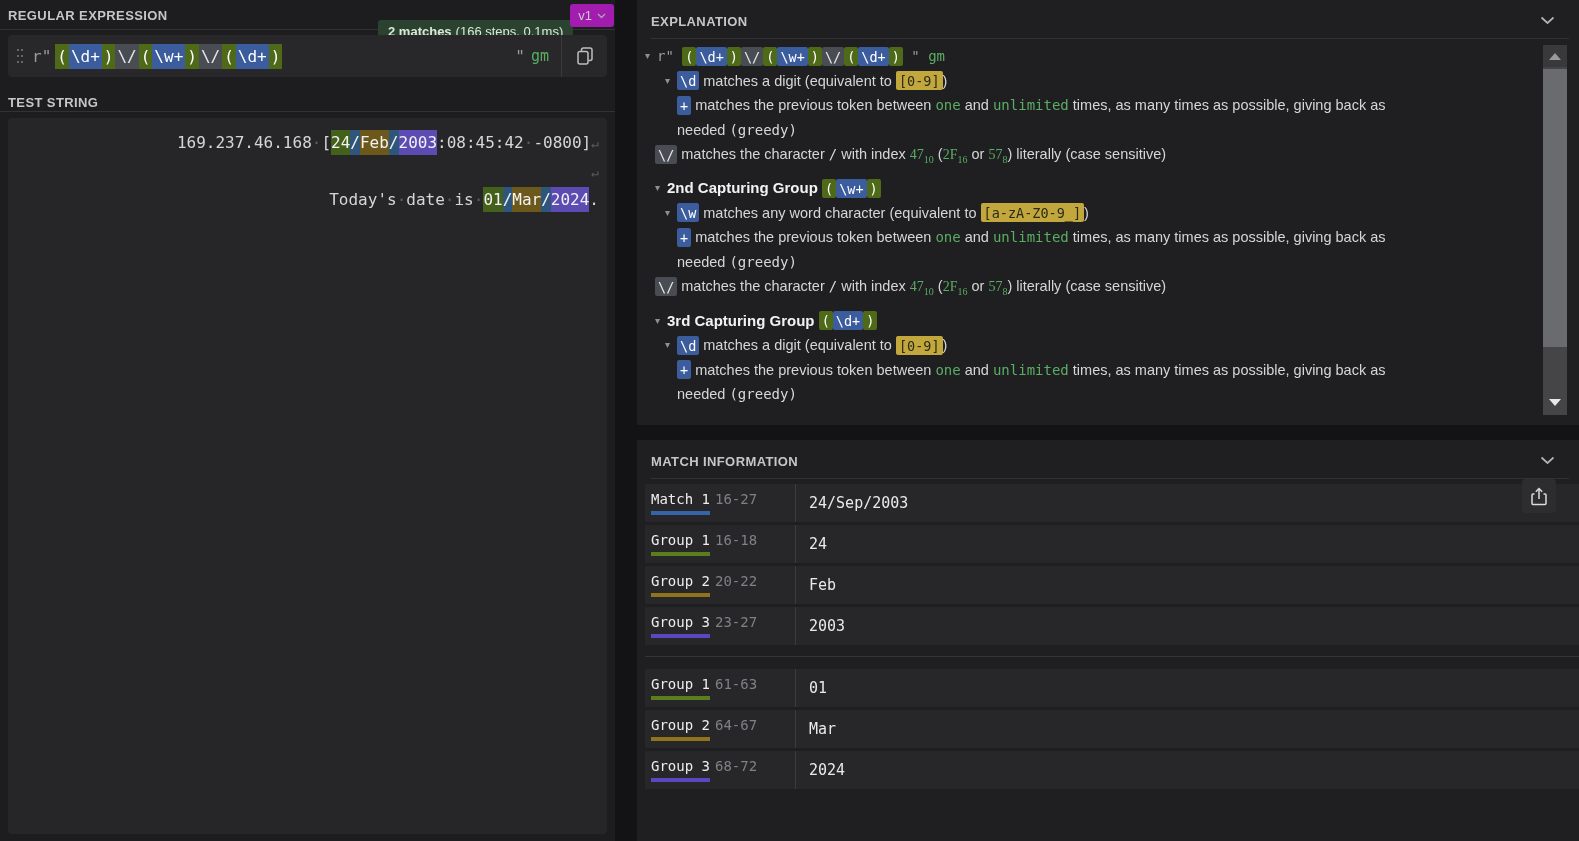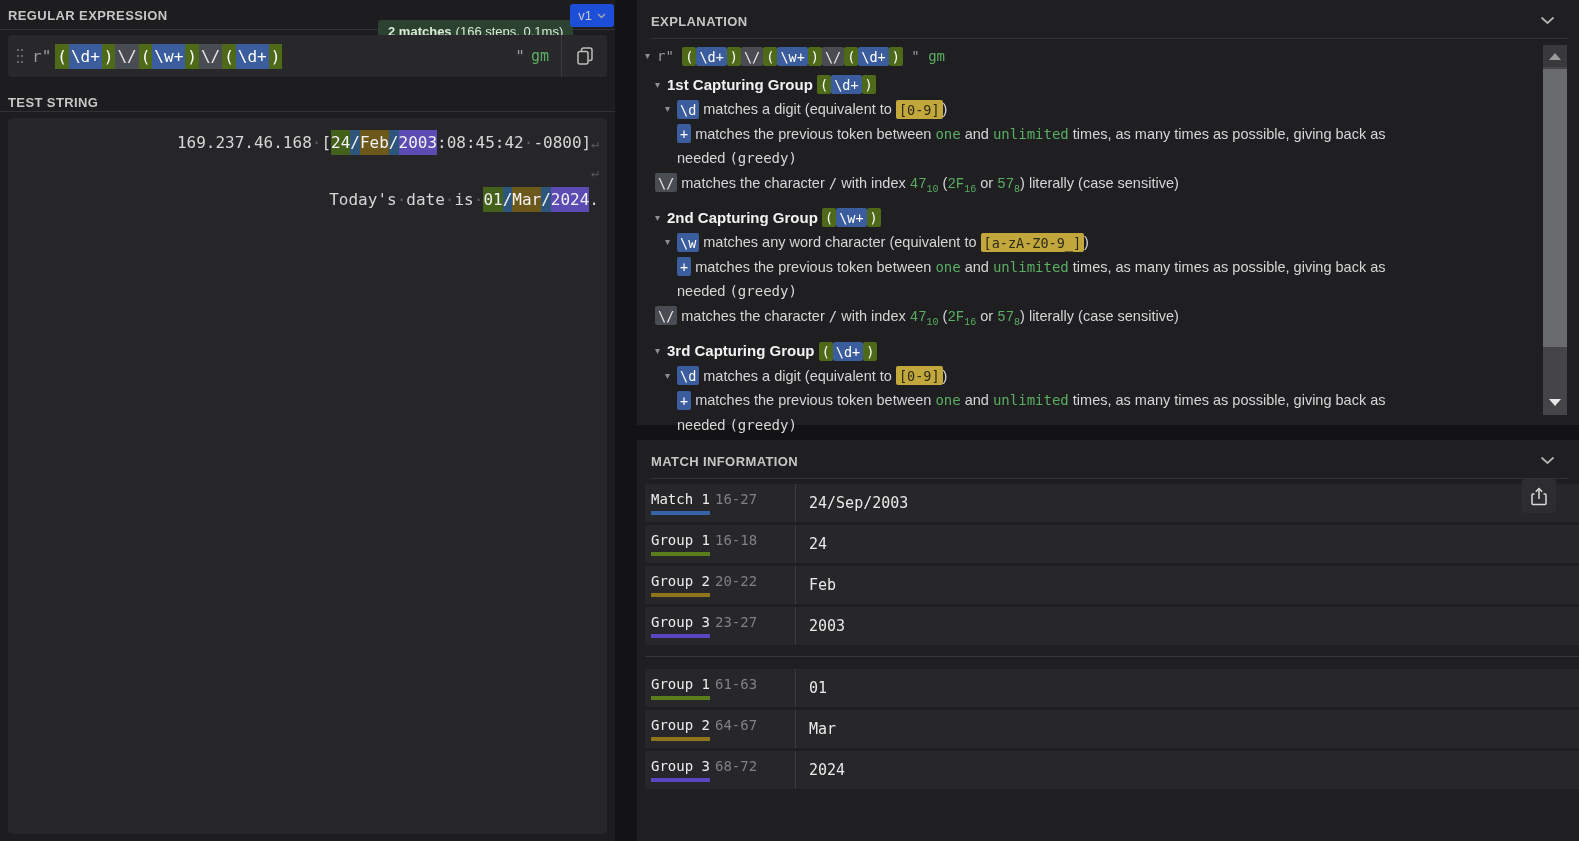--- a/index.html
+++ b/index.html
@@ -17,21 +17,21 @@
   .left-divider{position:absolute;left:0;top:29px;width:615px;border-top:1px solid #323234;}
   .test-title{position:absolute;left:8px;top:95px;}
   .test-divider{position:absolute;left:0;top:111px;width:615px;border-top:1px solid #323234;}
 
   .match-badge{position:absolute;left:378px;top:20px;height:40px;line-height:23px;
     background:var(--badgeBg);border-radius:3px;padding:0 10px;font-size:13px;color:#d9e9d6;white-space:nowrap;}
   .badge-matches{font-weight:bold;}
   .badge-detail{margin-left:4px;}
 
   .version-select{position:absolute;left:570px;top:4px;height:23px;min-width:44px;
-    background:#1d4ed8;border-radius:3px;color:#c9c9c9;font-size:13px;
+    background:#a21caf;border-radius:3px;color:#c9c9c9;font-size:13px;
     display:flex;align-items:center;justify-content:center;gap:5px;cursor:pointer;box-sizing:border-box;padding:0 6px;}
 
   .regex-box{position:absolute;left:8px;top:35px;width:599px;height:42px;background:#28282b;
     border-radius:4px;display:flex;align-items:center;box-sizing:border-box;}
   .drag-handle{width:24px;display:flex;justify-content:center;align-items:center;}
   .regex-prefix,.regex-suffix{font-family:"DejaVu Sans Mono",monospace;font-size:16px;color:#9b9b9b;}
   .regex-display{margin-left:4px;white-space:nowrap;}
   .regex-display .tok{font-family:"DejaVu Sans Mono",monospace;font-size:16px;padding:3px 2px;}
   .regex-right{margin-left:auto;display:flex;align-items:center;gap:6px;padding-right:12px;}
   .regex-flags{font-family:"DejaVu Sans Mono",monospace;font-size:15px;color:var(--codeGreen);}
@@ -65,21 +65,21 @@
   .xline{font-size:14.5px;line-height:24.5px;}
   .xline.gap{margin-top:4px;}
   .arrow-slot{display:inline-block;width:12px;color:#8f8f8f;font-size:10px;vertical-align:2px;}
   .xline .tok{font-family:"DejaVu Sans Mono",monospace;font-size:13.5px;padding:1.5px 3px;border-radius:2px;}
   .p-bold{font-weight:bold;color:#f2f2f2;font-size:15px;}
   .p-plain{color:#d6d6d6;}
   .p-dim{font-family:"DejaVu Sans Mono",monospace;font-size:14px;color:#9b9b9b;}
   .p-flags{font-family:"DejaVu Sans Mono",monospace;font-size:14px;color:var(--codeGreen);}
   .p-green{font-family:"DejaVu Sans Mono",monospace;font-size:14px;color:var(--codeGreen);}
   .p-code{font-family:"DejaVu Sans Mono",monospace;font-size:14px;color:#d8d8d8;}
-  .p-sub{font-family:Liberation Mono, monospace;font-size:14px;color:var(--codeGreen);text-align:center;}
+  .p-sub{font-family:Liberation Serif, serif;font-size:14px;color:var(--codeGreen);text-align:center;}
   .p-sub sub{font-size:10px;}
 
   
   .scrollbar{position:absolute;right:12px;top:45px;width:24px;height:370px;background:#454548;}
   .sb-up{position:absolute;top:0;left:0;width:24px;height:22px;background:#39393c;display:flex;align-items:center;justify-content:center;cursor:pointer;}
   .sb-thumb{position:absolute;top:24px;left:0;width:24px;height:278px;background:#696b6f;cursor:grab;}
   .sb-down{position:absolute;bottom:4px;left:0;width:24px;height:18px;display:flex;align-items:center;justify-content:center;cursor:pointer;}
   .tri-up{width:0;height:0;border-left:6px solid transparent;border-right:6px solid transparent;border-bottom:7px solid #9a9a9a;}
   .tri-down{width:0;height:0;border-left:6px solid transparent;border-right:6px solid transparent;border-top:7px solid #e8e8e8;}
 
@@ -160,21 +160,20 @@
   <div class="section-title sec-title">EXPLANATION</div>
   <span class="sec-chevron">
     <svg width="15" height="9" viewBox="0 0 15 9">
       <polyline points="1.5,1.5 7.5,7 13.5,1.5" fill="none" stroke="#b2b2b2" stroke-width="1.7"></polyline>
     </svg>
   </span>
   <div class="sec-divider"></div>
 
   <div class="expl-content" id="expl-lines">
       <div class="xline" style="padding-left: 8px;"><span class="arrow-slot">▾</span><span class="p-dim">r" </span><span class="tok tok-group">(</span><span class="tok tok-class">\d+</span><span class="tok tok-group">)</span><span class="tok tok-esc">\/</span><span class="tok tok-group">(</span><span class="tok tok-class">\w+</span><span class="tok tok-group">)</span><span class="tok tok-esc">\/</span><span class="tok tok-group">(</span><span class="tok tok-class">\d+</span><span class="tok tok-group">)</span><span class="p-dim"> " </span><span class="p-flags">gm</span></div>
-      <div class="xline gap" style="padding-left: 18px;"><span class="arrow-slot">▾</span><span class="p-bold">1st Capturing Group </span><span class="tok tok-group">(</span><span class="tok tok-class">\d+</span><span class="tok tok-group">)</span></div>
       <div class="xline" style="padding-left: 28px;"><span class="arrow-slot">▾</span><span class="tok tok-class">\d</span><span class="p-plain"> matches a digit (equivalent to </span><span class="tok tok-set">[0-9]</span><span class="p-plain">)</span></div>
       <div class="xline" style="padding-left: 28px;"><span class="arrow-slot"></span><span class="tok tok-class">+</span><span class="p-plain"> matches the previous token between </span><span class="p-green">one</span><span class="p-plain"> and </span><span class="p-green">unlimited</span><span class="p-plain"> times, as many times as possible, giving back as</span></div>
       <div class="xline" style="padding-left: 28px;"><span class="arrow-slot"></span><span class="p-plain">needed </span><span class="p-code">(greedy)</span></div>
       <div class="xline" style="padding-left: 18px;"><span class="tok tok-esc">\/</span><span class="p-plain"> matches the character </span><span class="p-code">/</span><span class="p-plain"> with index </span><span class="p-sub">47<sub>10</sub></span><span class="p-plain"> (</span><span class="p-sub">2F<sub>16</sub></span><span class="p-plain"> or </span><span class="p-sub">57<sub>8</sub></span><span class="p-plain">) literally (case sensitive)</span></div>
       <div class="xline gap" style="padding-left: 18px;"><span class="arrow-slot">▾</span><span class="p-bold">2nd Capturing Group </span><span class="tok tok-group">(</span><span class="tok tok-class">\w+</span><span class="tok tok-group">)</span></div>
       <div class="xline" style="padding-left: 28px;"><span class="arrow-slot">▾</span><span class="tok tok-class">\w</span><span class="p-plain"> matches any word character (equivalent to </span><span class="tok tok-set">[a-zA-Z0-9_]</span><span class="p-plain">)</span></div>
       <div class="xline" style="padding-left: 28px;"><span class="arrow-slot"></span><span class="tok tok-class">+</span><span class="p-plain"> matches the previous token between </span><span class="p-green">one</span><span class="p-plain"> and </span><span class="p-green">unlimited</span><span class="p-plain"> times, as many times as possible, giving back as</span></div>
       <div class="xline" style="padding-left: 28px;"><span class="arrow-slot"></span><span class="p-plain">needed </span><span class="p-code">(greedy)</span></div>
       <div class="xline" style="padding-left: 18px;"><span class="tok tok-esc">\/</span><span class="p-plain"> matches the character </span><span class="p-code">/</span><span class="p-plain"> with index </span><span class="p-sub">47<sub>10</sub></span><span class="p-plain"> (</span><span class="p-sub">2F<sub>16</sub></span><span class="p-plain"> or </span><span class="p-sub">57<sub>8</sub></span><span class="p-plain">) literally (case sensitive)</span></div>
       <div class="xline gap" style="padding-left: 18px;"><span class="arrow-slot">▾</span><span class="p-bold">3rd Capturing Group </span><span class="tok tok-group">(</span><span class="tok tok-class">\d+</span><span class="tok tok-group">)</span></div>

